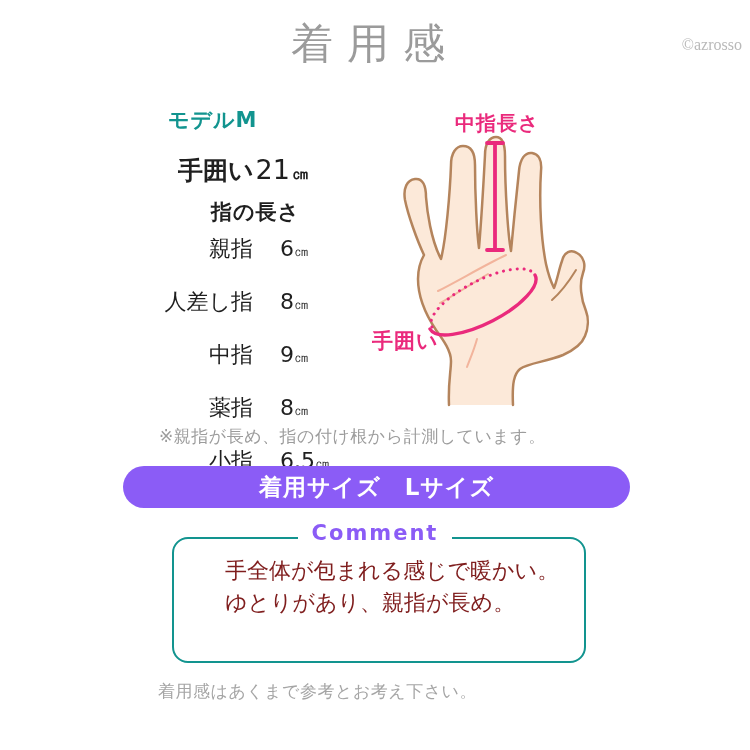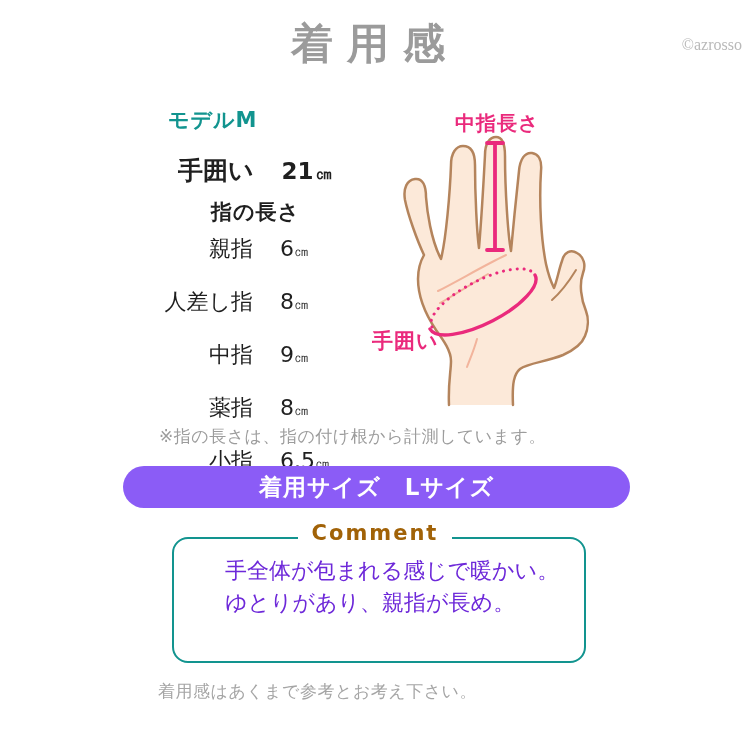--- a/index.html
+++ b/index.html
@@ -2,39 +2,39 @@
 <html><head>
 <meta charset="utf-8">
 <style>
   * { margin:0; padding:0; box-sizing:border-box; }
   html,body { width:750px; height:750px; background:#ffffff; }
   body { position:relative; font-family:"DejaVu Sans", sans-serif; color:#1f1f1f; overflow:hidden; }
 
   .title {
     position:absolute; top:16px; left:0; width:736px;
     text-align:center; font-family:"DejaVu Serif", serif;
-    font-size:42px; font-weight:700; color:#9b9b9b;
+    font-size:42px; font-weight:400; color:#9b9b9b;
     letter-spacing:14px; text-indent:14px;
   }
   .watermark {
     position:absolute; top:36px; right:8px;
     font-family:Liberation Serif, serif; font-size:16px; color:#b9b9b9;
   }
 
   .model-label {
     position:absolute; left:168px; top:106px;
     font-size:21px; font-weight:bold; color:#12948f; letter-spacing:1px;
   }
 
   .girth-row {
     position:absolute; left:178px; top:154px;
     display:flex; align-items:baseline;
   }
   .girth-row .g-label { font-size:25px; font-weight:bold; }
-  .girth-row .g-value { font-size:23px; font-weight:bold; margin-left:28px; }
+  .girth-row .g-value { font-size:27px; font-weight:normal; margin-left:2px; }
   .girth-row .g-unit  { font-size:17px; font-weight:bold; margin-left:2px; }
 
   .finger-section-title {
     position:absolute; left:211px; top:198px;
     font-size:21px; font-weight:bold; letter-spacing:1px;
   }
 
   .finger-table {
     position:absolute; left:155px; top:237px;
     display:grid; grid-template-columns:98px auto;
@@ -58,29 +58,29 @@
     position:absolute; left:123px; top:466px; width:507px; height:42px;
     background:#8b5cf6; border-radius:21px; border:none;
     display:flex; align-items:center; justify-content:center;
     color:#ffffff; font-size:23px; font-weight:bold; letter-spacing:1px;
     font-family:"DejaVu Sans", sans-serif;
   }
 
   .comment-heading-wrap { position:absolute; left:0; top:521px; width:750px; text-align:center; z-index:2; }
   .comment-heading {
     display:inline-block; background:#ffffff; padding:0 14px;
-    color:#a16207; font-size:21px; font-weight:bold; letter-spacing:2px;
+    color:#8b5cf6; font-size:21px; font-weight:bold; letter-spacing:2px;
   }
   .comment-box {
     position:absolute; left:172px; top:537px; width:414px; height:126px;
     border:2px solid #12948f; border-radius:16px; z-index:1;
   }
   .comment-text {
     position:absolute; left:51px; top:16px;
-    font-size:22px; line-height:32px; color:#6d28d9;
+    font-size:22px; line-height:32px; color:#7f1d1d;
   }
 
   .footer-note {
     position:absolute; left:158px; top:677px;
     font-size:17px; color:#a5a5a5; line-height:29px; letter-spacing:0.5px;
   }
 </style>
 </head>
 <body>
 
@@ -103,21 +103,21 @@
   <div class="f-label">人差し指</div>
   <div class="f-value"><span>8</span><span class="f-unit">㎝</span></div>
   <div class="f-label">中指</div>
   <div class="f-value"><span>9</span><span class="f-unit">㎝</span></div>
   <div class="f-label">薬指</div>
   <div class="f-value"><span>8</span><span class="f-unit">㎝</span></div>
   <div class="f-label">小指</div>
   <div class="f-value"><span>6.5</span><span class="f-unit">㎝</span></div>
 </div>
 
-<div class="measure-note">※指の長さは、指の付け根から計測しています。</div>
+<div class="measure-note">※親指が長め、指の付け根から計測しています。</div>
 
 <svg class="hand-figure" viewBox="0 0 260 330" xmlns="http://www.w3.org/2000/svg">
 
   <path d="M 61 302
            C 60 280, 63 268, 63 258
            C 63 248, 56 238, 48 227
            C 38 212, 30 193, 30 176
            C 30 167, 32 159, 36 152
            C 29 137, 20 112, 17 97
            C 15 85, 19 77, 27 76

